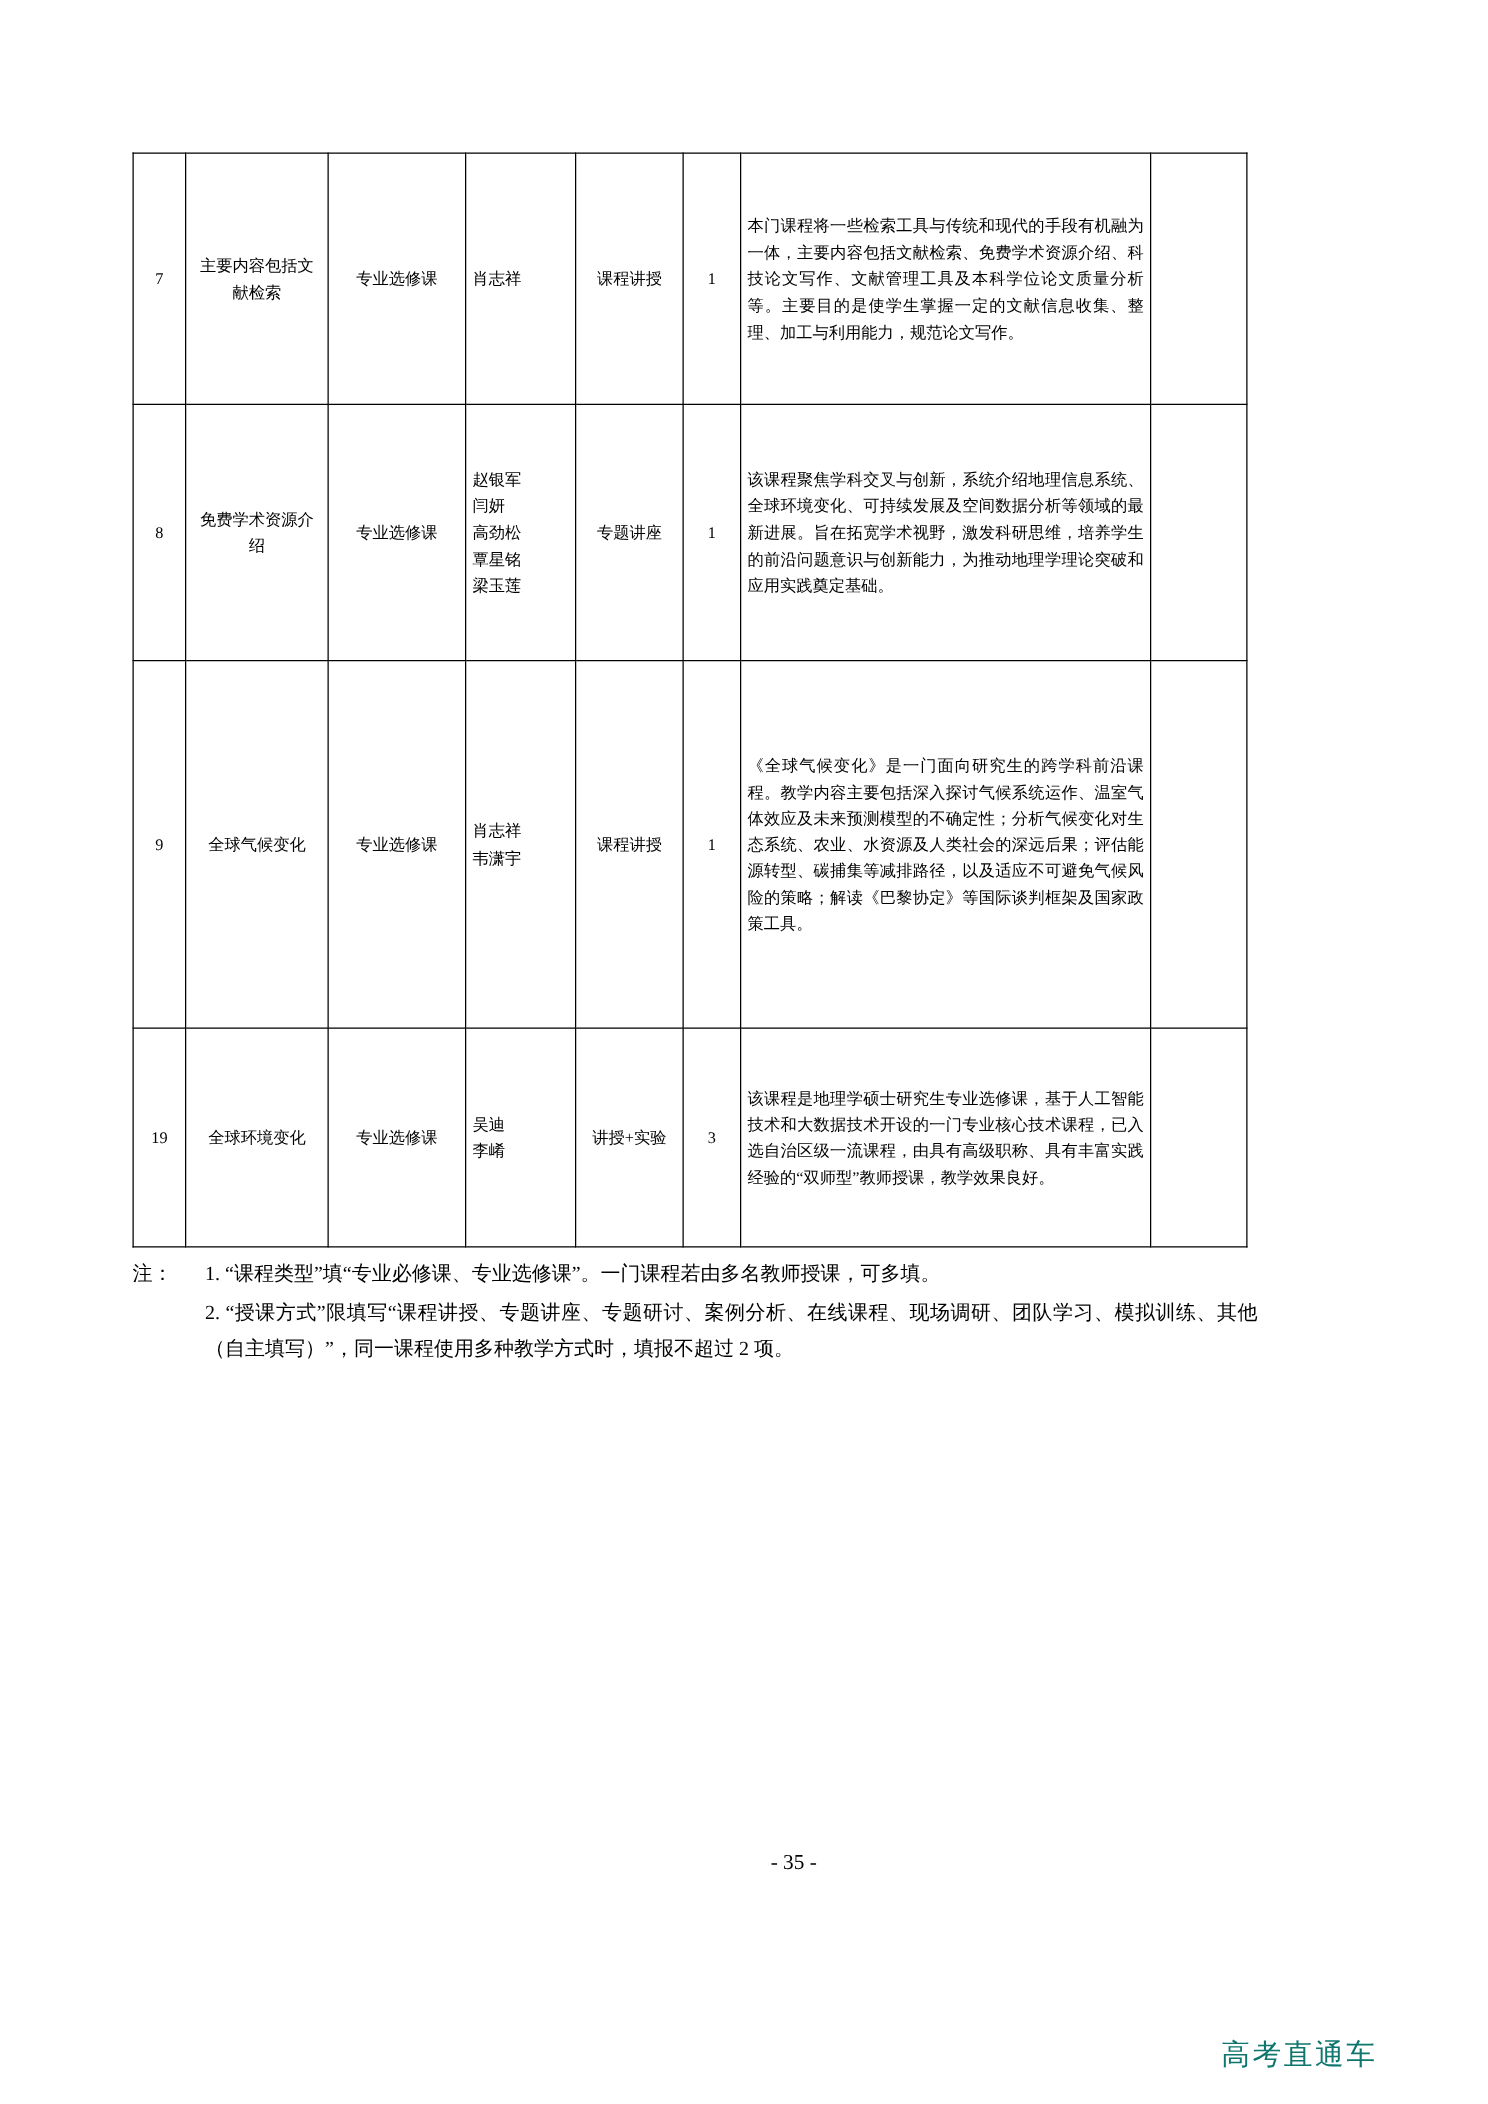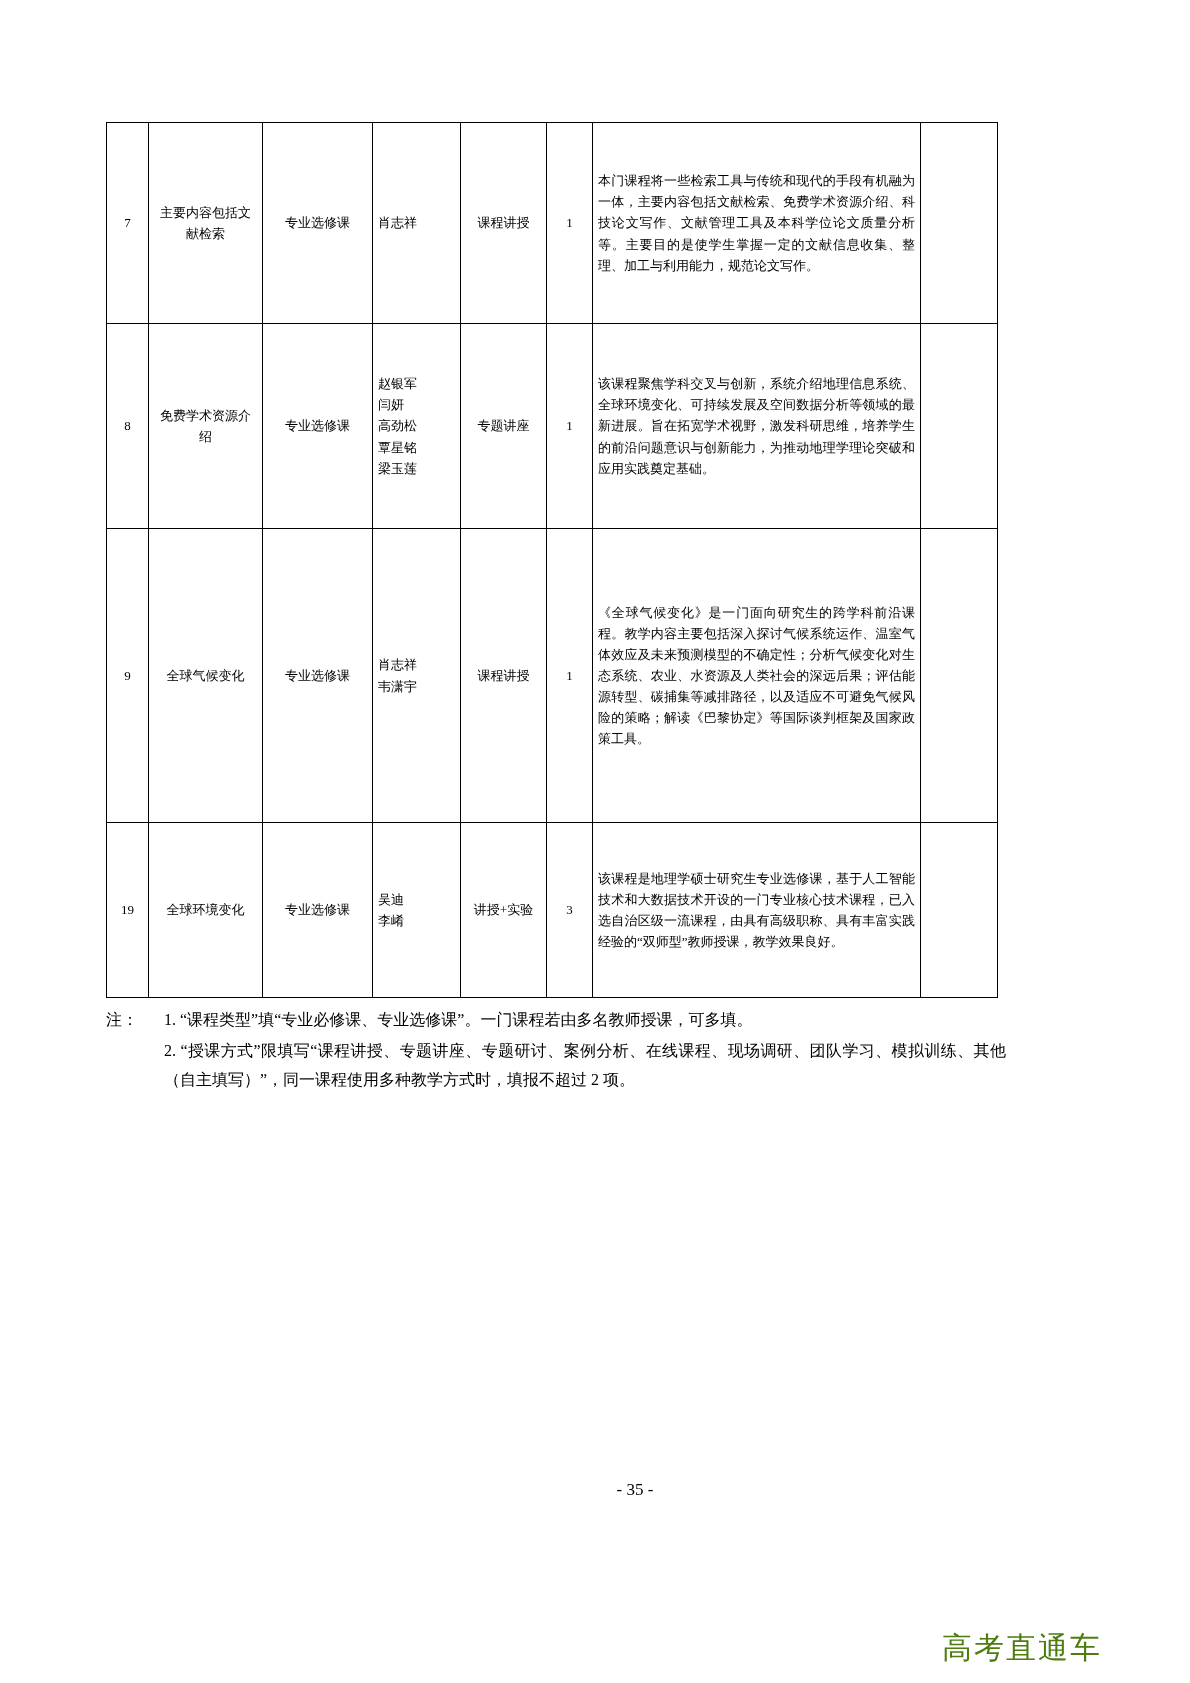--- a/index.html
+++ b/index.html
@@ -67,22 +67,22 @@
     top: 1480px;
     width: 100%;
     text-align: center;
     font-size: 17px;
     margin-left: 40px;
   }
   .watermark {
     position: absolute;
     right: 88px;
     top: 1628px;
-    font-size: 30px;
-    color: #4d7c0f;
+    font-size: 23px;
+    color: #0f766e;
     font-family: "Liberation Sans", "DejaVu Sans", sans-serif;
     letter-spacing: 2px;
   }
 </style>
 </head>
 <body>
 
 <div class="page">
 
   <table class="course-table">

